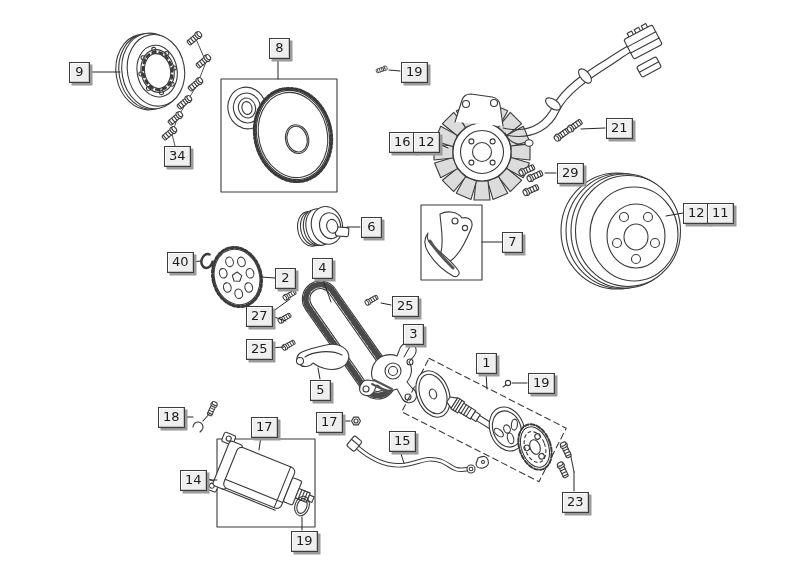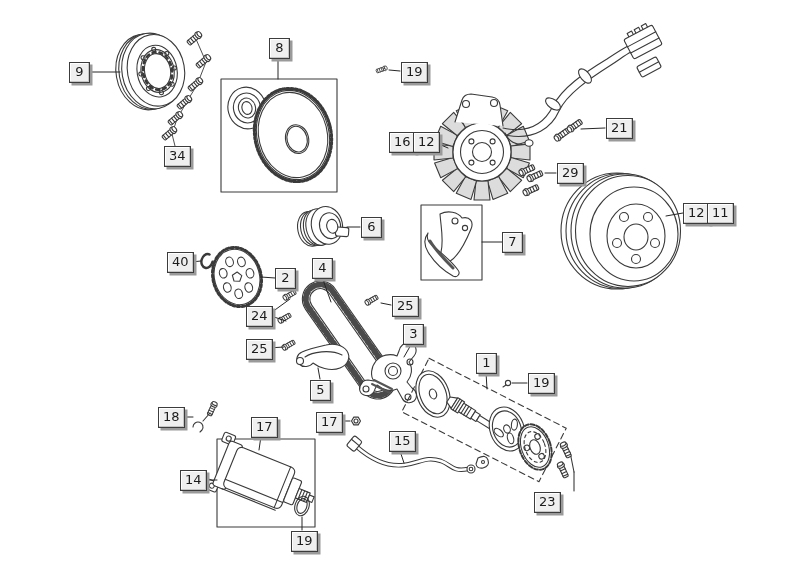--- a/index.html
+++ b/index.html
@@ -382,28 +382,28 @@
 <div class="callout" style="left:389px;top:132px">16</div>
 <div class="callout" style="left:413px;top:132px">12</div>
 <div class="callout" style="left:557px;top:163px">29</div>
 <div class="callout" style="left:683px;top:203px">12</div>
 <div class="callout" style="left:707px;top:203px">11</div>
 <div class="callout" style="left:502px;top:232px">7</div>
 <div class="callout" style="left:361px;top:217px">6</div>
 <div class="callout" style="left:167px;top:252px">40</div>
 <div class="callout" style="left:275px;top:268px">2</div>
 <div class="callout" style="left:312px;top:258px">4</div>
-<div class="callout" style="left:246px;top:306px">24</div>
+<div class="callout" style="left:246px;top:306px">27</div>
 <div class="callout" style="left:392px;top:296px">25</div>
 <div class="callout" style="left:246px;top:339px">25</div>
 <div class="callout" style="left:403px;top:324px">3</div>
 <div class="callout" style="left:310px;top:380px">5</div>
 <div class="callout" style="left:476px;top:353px">1</div>
 <div class="callout" style="left:528px;top:373px">19</div>
 <div class="callout" style="left:251px;top:417px">17</div>
 <div class="callout" style="left:316px;top:412px">17</div>
 <div class="callout" style="left:158px;top:407px">18</div>
 <div class="callout" style="left:180px;top:470px">14</div>
 <div class="callout" style="left:291px;top:531px">19</div>
 <div class="callout" style="left:389px;top:431px">15</div>
-<div class="callout" style="left:534px;top:492px">23</div>
+<div class="callout" style="left:562px;top:492px">23</div>
 
 </div>
 
 </body></html>

